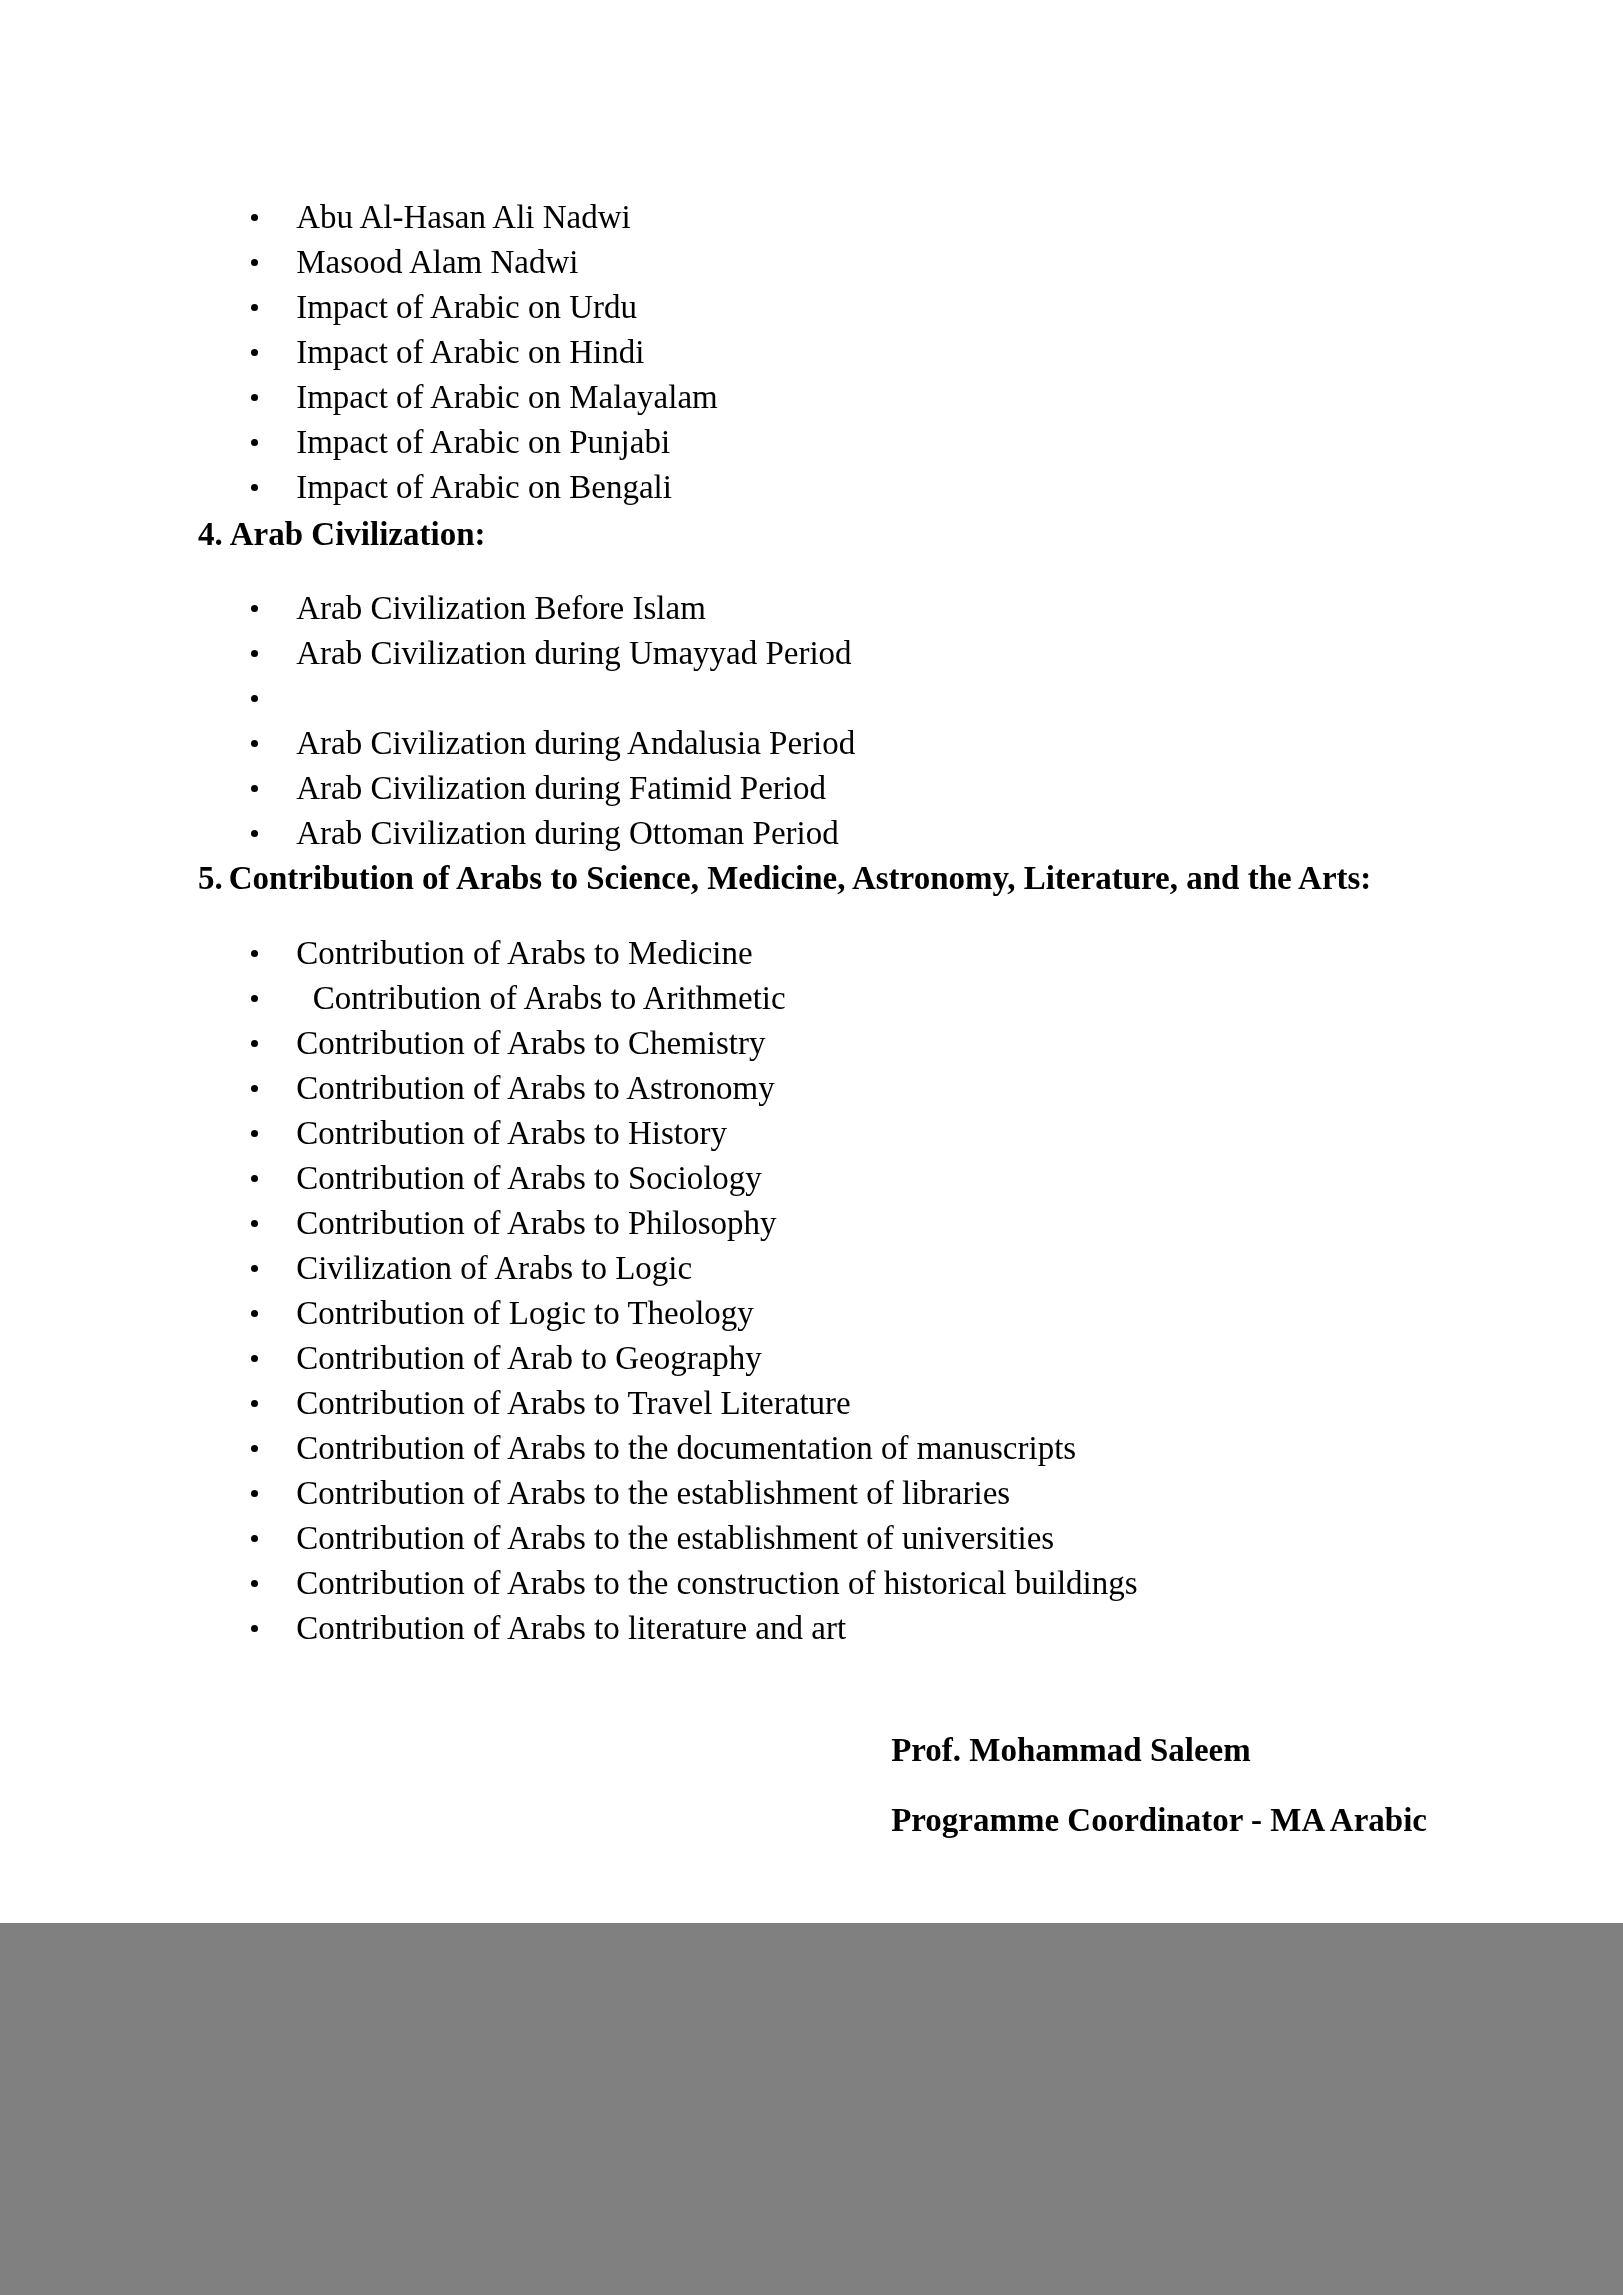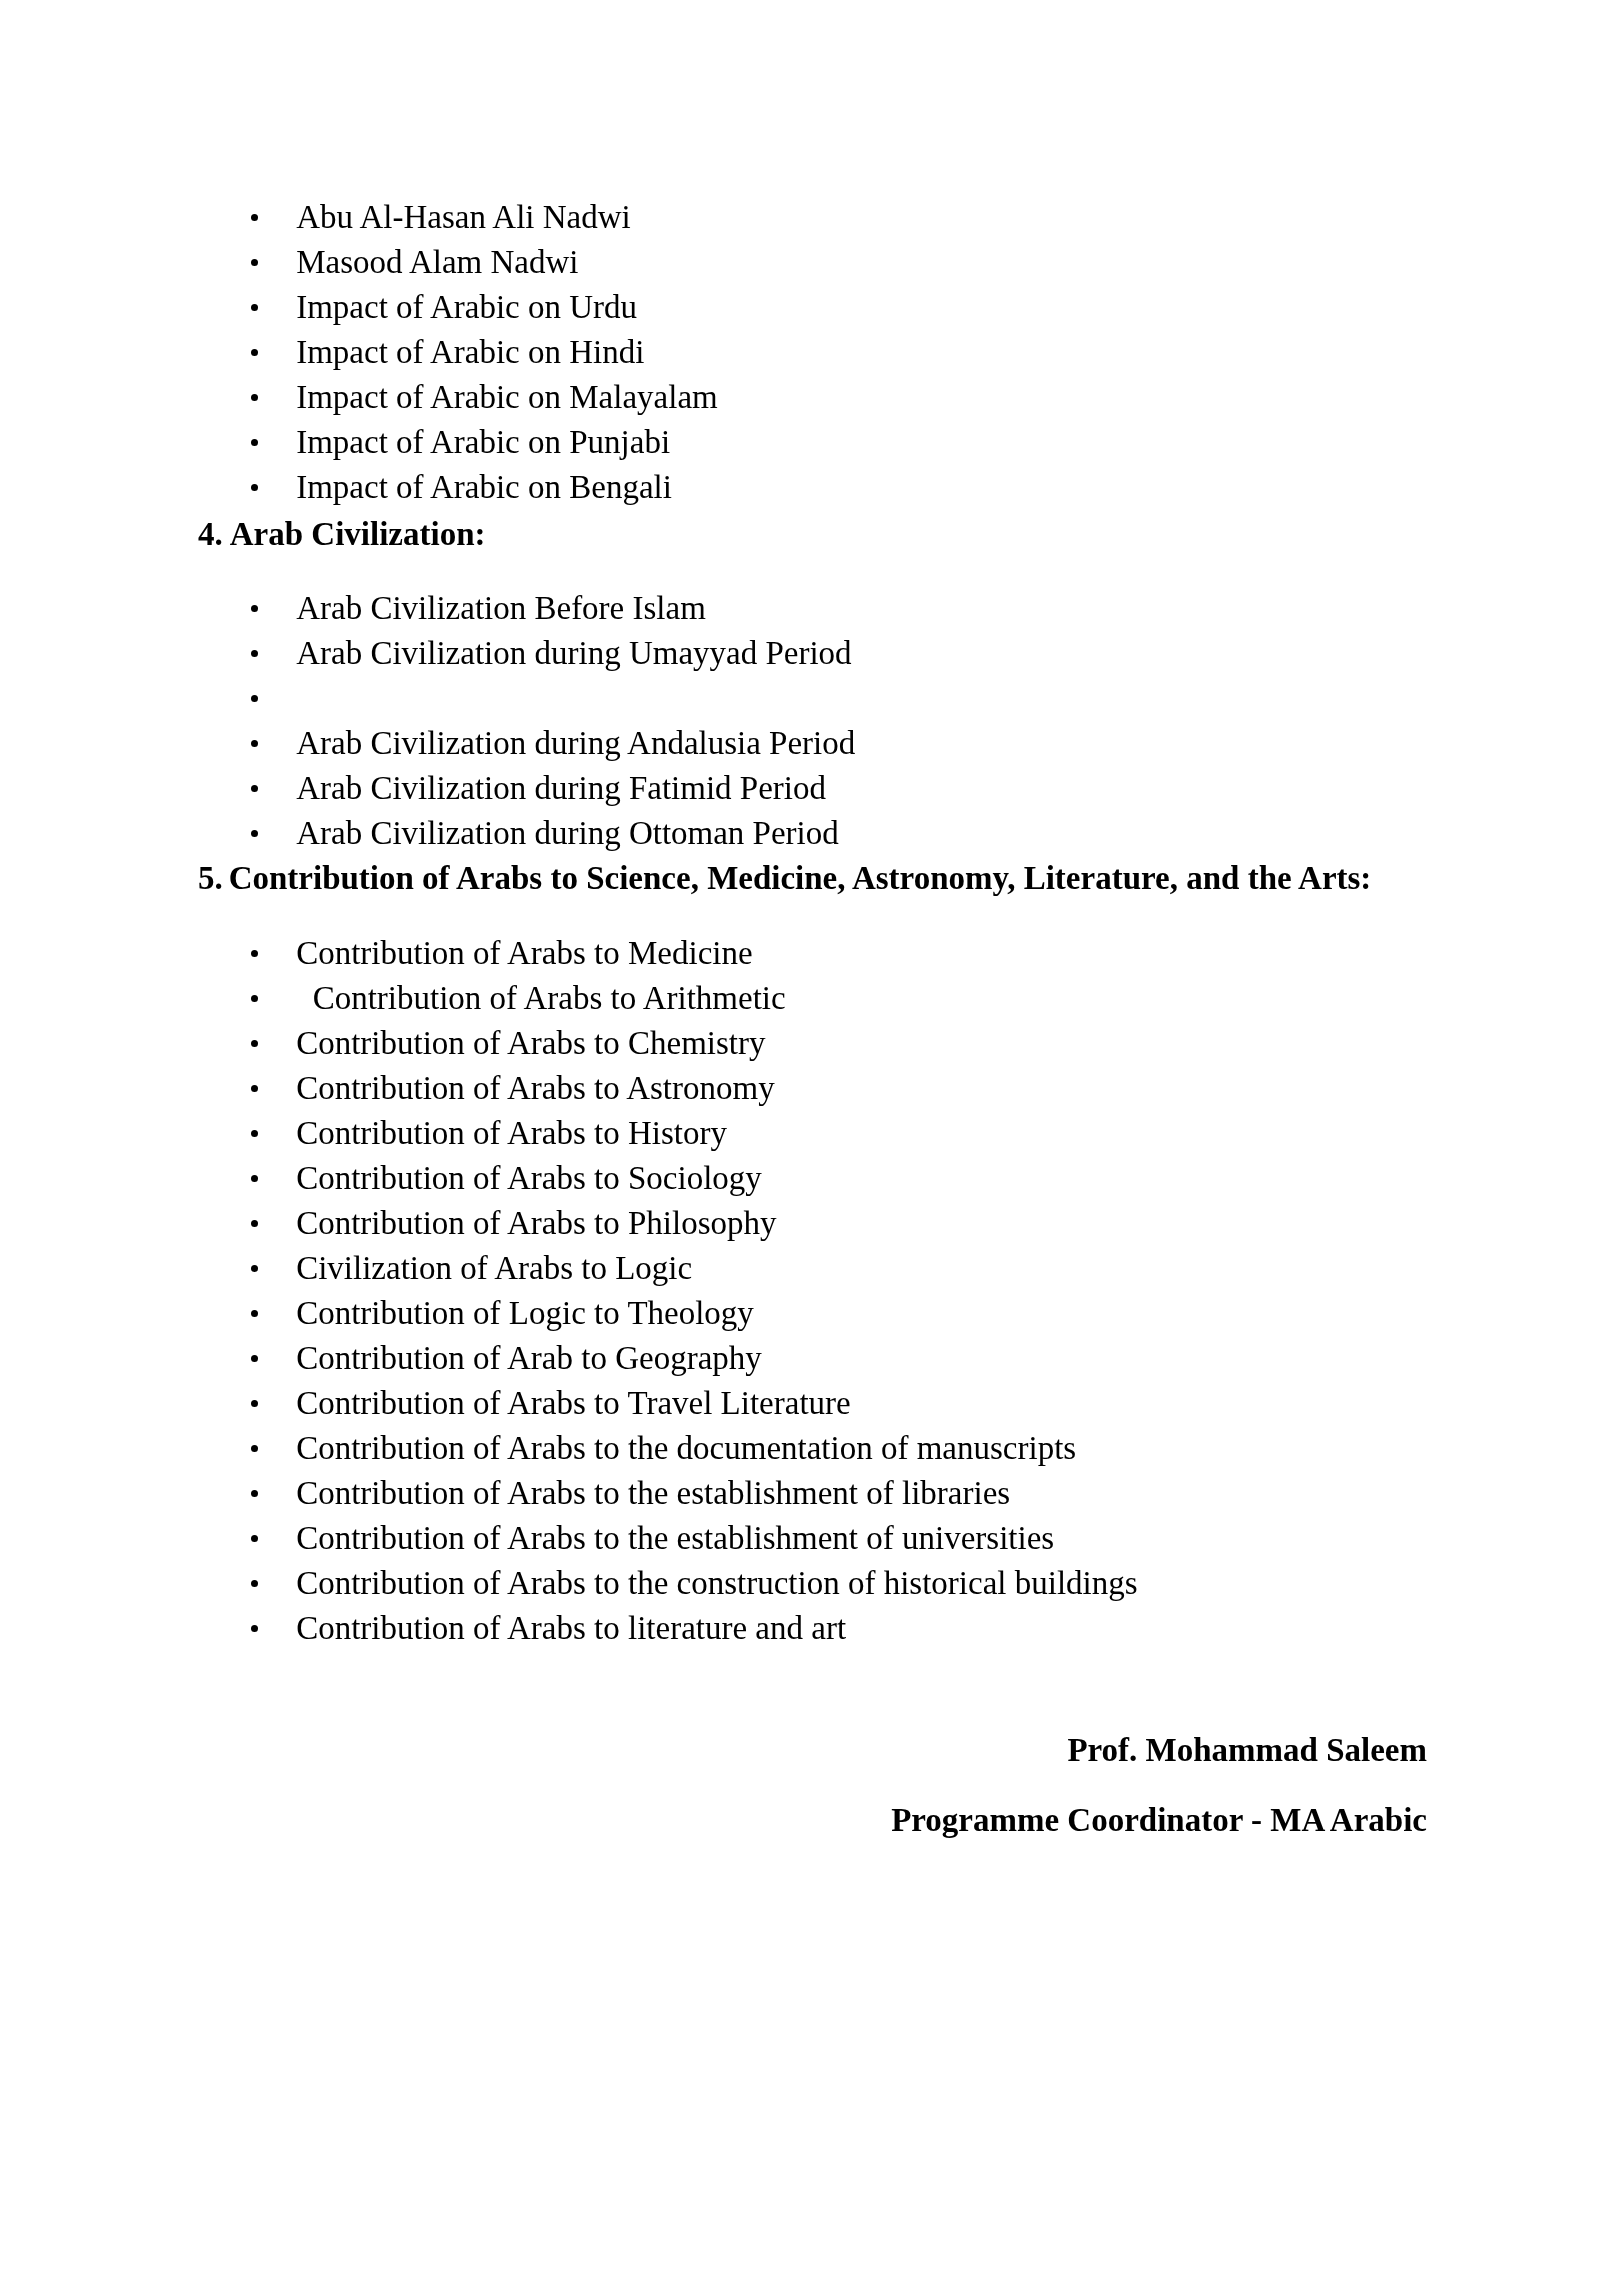--- a/index.html
+++ b/index.html
@@ -3,21 +3,21 @@
 <meta charset="utf-8">
 <style>
   html, body {
     margin: 0;
     padding: 0;
     background: #808080;
   }
   .page {
     position: relative;
     width: 1623px;
-    height: 2295px;
+    height: 1923px;
     background: #ffffff;
     color: #000000;
     font-family: "Liberation Serif", "DejaVu Serif", serif;
     font-size: 33px;
     overflow: hidden;
   }
   ul.bullet-list {
     position: absolute;
     left: 251px;
     margin: 0;
@@ -54,21 +54,21 @@
     white-space: pre;
   }
   #heading-civilization { top: 512px; }
   #heading-contribution { top: 856px; }
   #heading-civilization .heading-title { margin-left: 7px; }
   #heading-contribution .heading-title { margin-left: 5.9px; }
   .signature {
     position: absolute;
     top: 1728px;
     right: 196px;
-    text-align: right;
+    text-align: left;
     font-weight: bold;
     line-height: 45px;
   }
   .signature .sig-role {
     margin-top: 24.5px;
   }
 </style>
 </head>
 <body>
 

